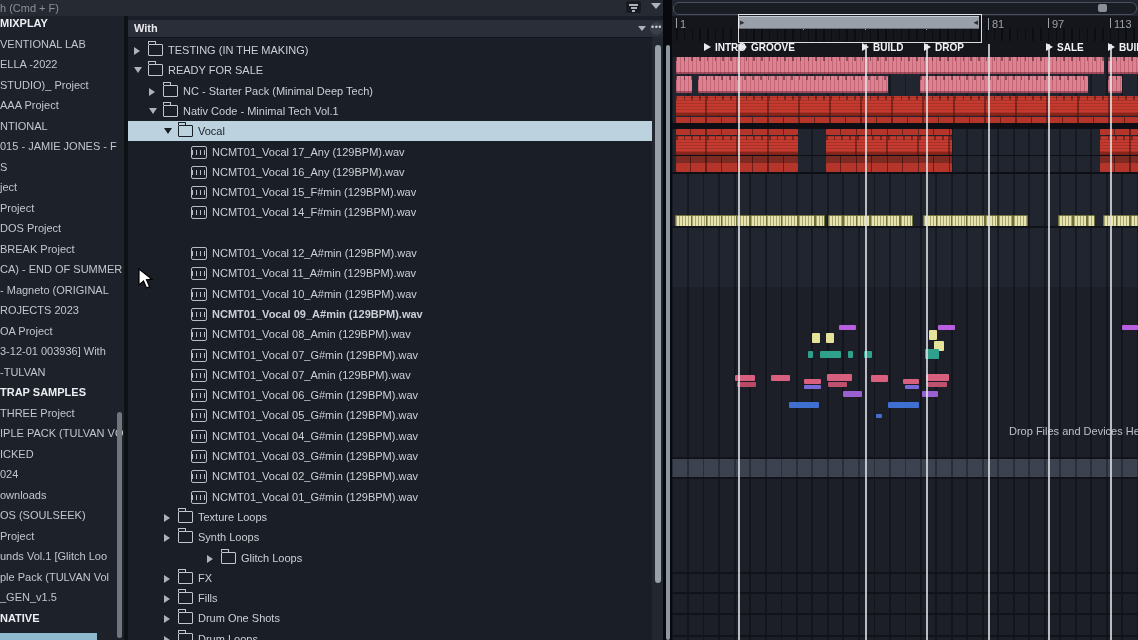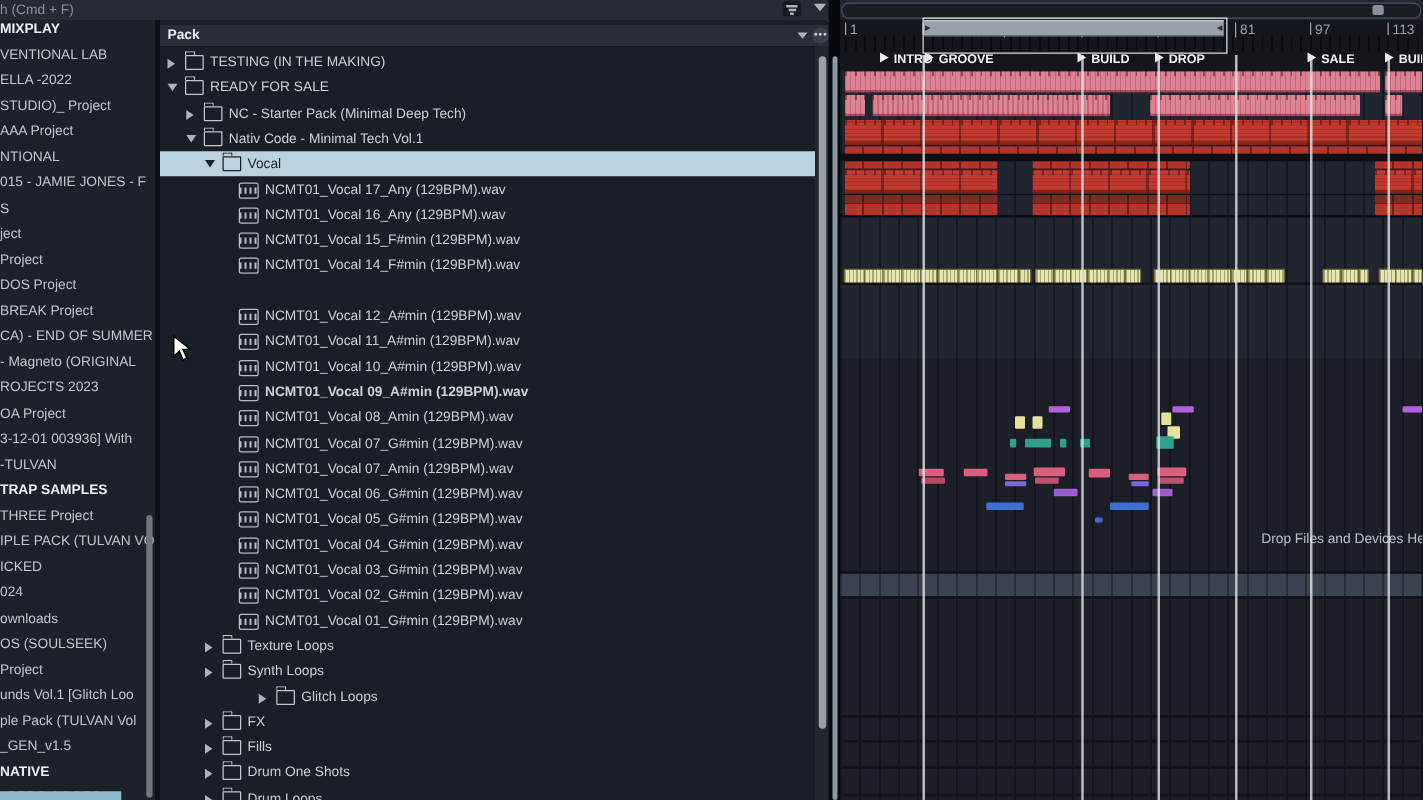--- a/index.html
+++ b/index.html
@@ -265,21 +265,21 @@
         <div class="folder-ic" style="left: 50px;"></div>
         <div style="position: absolute; left: 70px; top: 0px;">Drum One Shots</div>
       </div>
       <div class="brow" style="top: 612.7px;">
         <div class="tri tri-r" style="left: 36px;"></div>
         <div class="folder-ic" style="left: 50px;"></div>
         <div style="position: absolute; left: 70px; top: 0px;">Drum Loops</div>
       </div>
     </div>
   <div class="abs" id="browser-header">
-    <div class="abs" id="name-label">Pack</div>
+    <div class="abs" id="name-label">With</div>
     <div class="abs tri-down" id="hdr-arrow" style="border-left-width:4px;border-right-width:4px;border-top-width:5px;"></div>
     <div class="abs" id="more-btn">•••</div>
   </div>
   <div class="abs" id="browser-scroll-track"></div>
   <div class="abs" id="browser-scrollbar"></div>
 
   <div class="abs" id="main-divider"></div>
   <div class="abs" id="arr-left-strip"></div>
 
   <div class="abs" id="arrangement">

